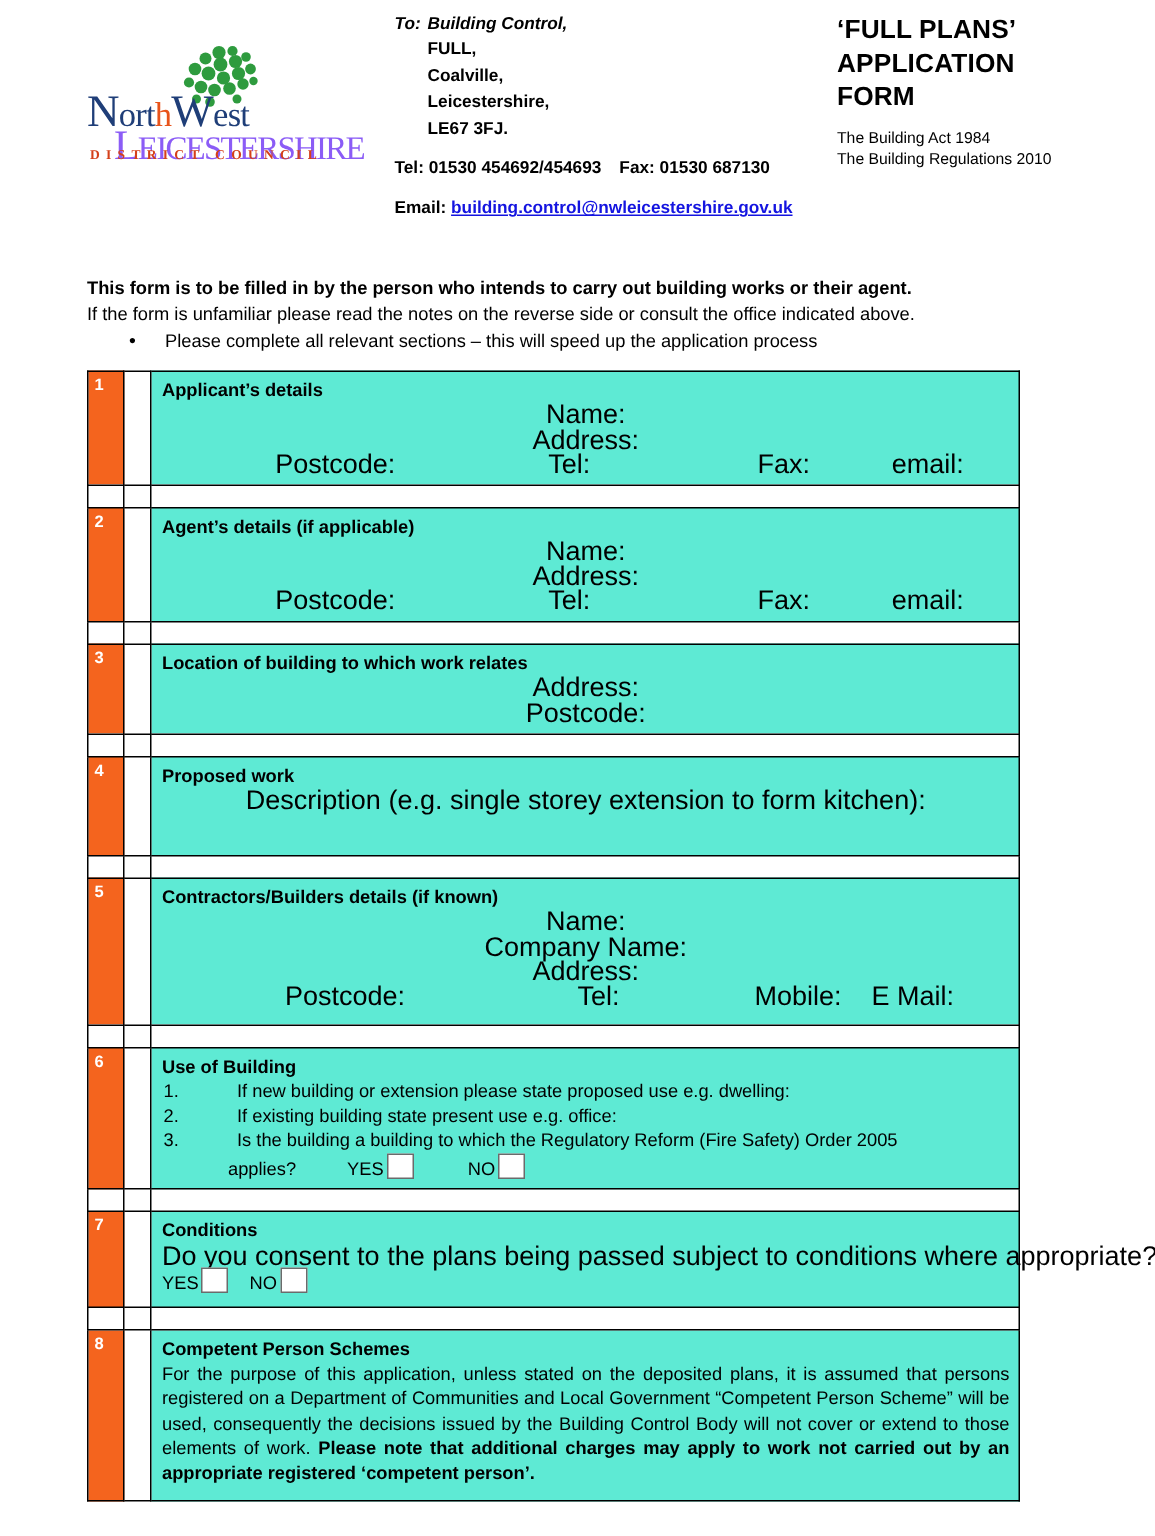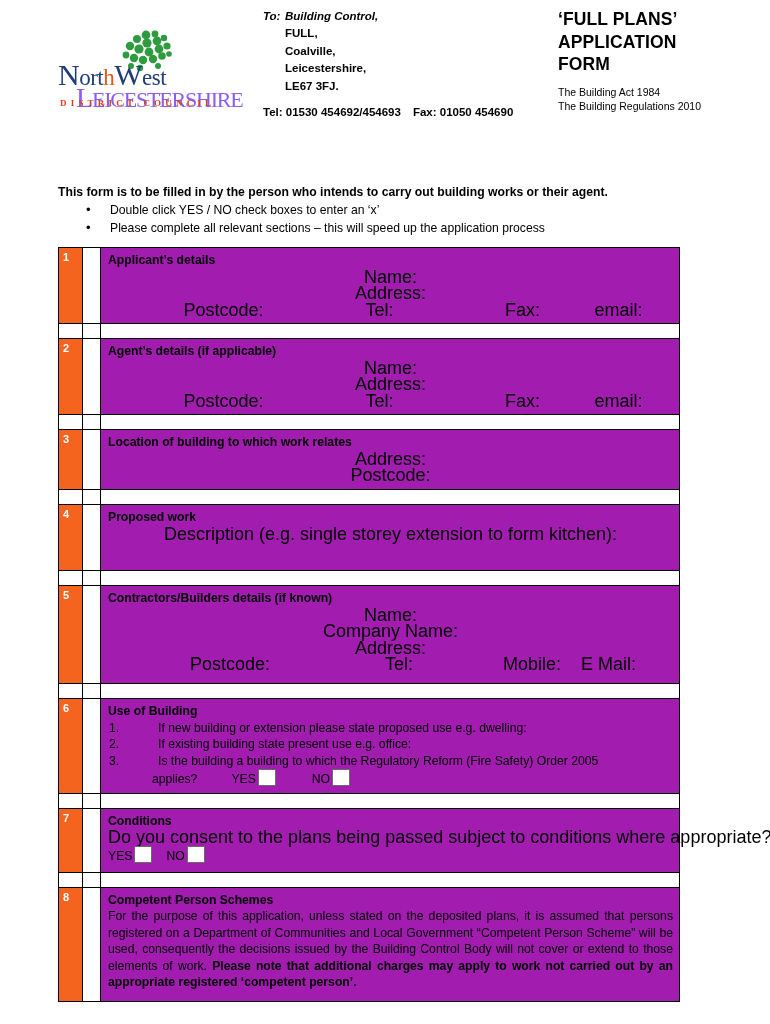--- a/index.html
+++ b/index.html
@@ -188,21 +188,21 @@
   }
   tr.sect > td.gap {
     border-left: 1.6px solid #000;
     border-right: 1.6px solid #000;
     background: #ffffff;
   }
   tr.sect > td.body {
     border-left: 1.6px solid #000;
     border-right: 1.6px solid #000;
     padding: 4px 6px 5px 7px;
-    background: #a21caf;
+    background: #5eead4;
   }
 
   tr.spacer > td {
     height: 14px;
     border-top: 1.6px solid #000;
     border-bottom: 1.6px solid #000;
     border-left: 1.6px solid #000;
     border-right: 1.6px solid #000;
     background: #ffffff;
   }
@@ -307,40 +307,41 @@
       <div class="logo-leics"><span class="cap">L</span><span class="sm">EICESTERSHIRE</span></div>
       <div class="logo-council">DISTRICT COUNCIL</div>
     </div>
 
     <div class="addr-block">
       <div class="to-row"><span class="to-label">To:</span><span>Building Control,</span></div>
       <div class="indent">FULL,</div>
       <div class="indent">Coalville,</div>
       <div class="indent">Leicestershire,</div>
       <div class="indent">LE67 3FJ.</div>
-      <div class="addr-tel"><span>Tel: 01530 454692/454693</span><span class="gap"></span><span>Fax: 01050 454690</span></div>
+      <div class="addr-tel"><span>Tel: 01530 454692/454693</span><span class="gap"></span><span>Fax: 01530 687130</span></div>
+      <div class="addr-email"><span>Email:</span>&nbsp;<span class="link">building.control@nwleicestershire.gov.uk</span></div>
     </div>
 
     <div class="title-block">
       <div class="title-main">
         <div>‘FULL PLANS’</div>
         <div>APPLICATION</div>
         <div>FORM</div>
       </div>
       <div class="title-sub">
         <div>The Building Act 1984</div>
         <div>The Building Regulations 2010</div>
       </div>
     </div>
   </div>
 
   <div class="intro">
     <div class="intro-bold">This form is to be filled in by the person who intends to carry out building works or their agent.</div>
+    <div class="intro-line">If the form is unfamiliar please read the notes on the reverse side or consult the office indicated above.</div>
     <ul class="bullets">
-      <li>Double click YES / NO check boxes to enter an ‘x’</li>
       <li>Please complete all relevant sections – this will speed up the application process</li>
     </ul>
   </div>
 
   <table class="form-table">
     <colgroup>
       <col class="c-num">
         <col class="c-gap">
         <col class="c-body">
     </colgroup>

